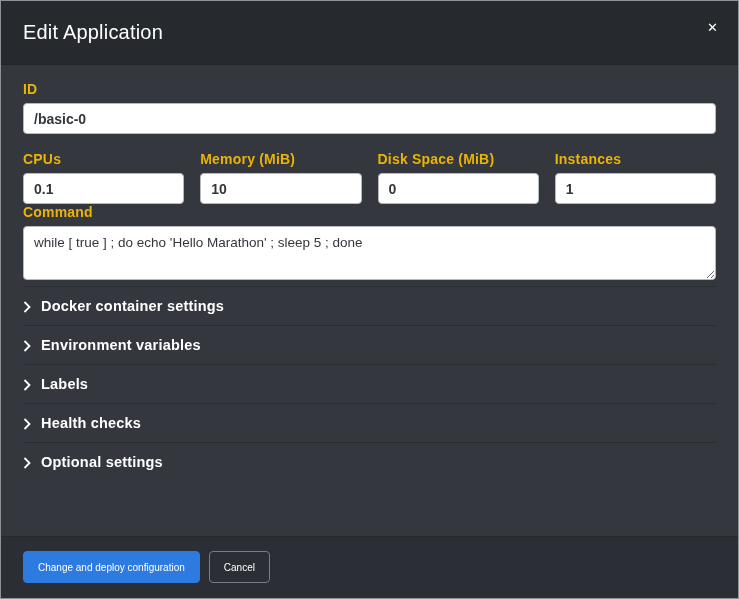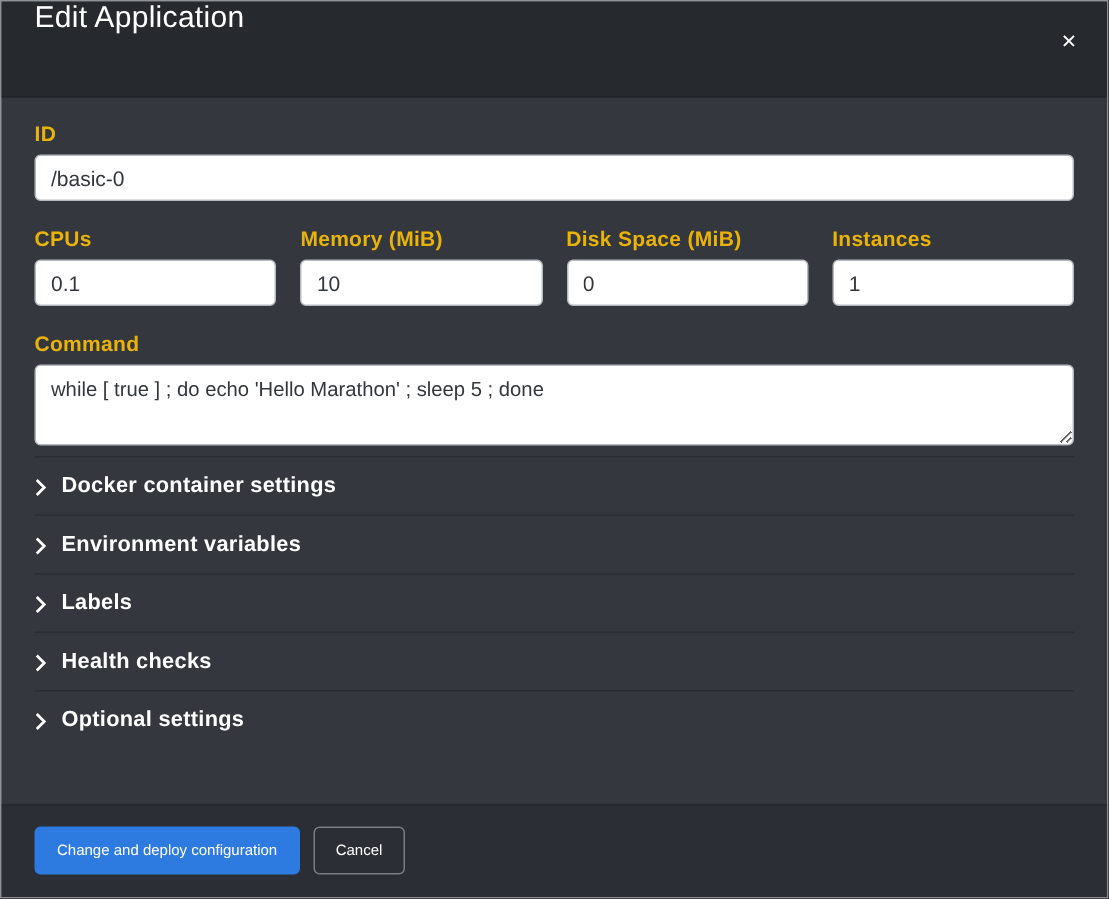--- a/index.html
+++ b/index.html
@@ -17,21 +17,21 @@
     flex-direction: column;
     color: #ffffff;
     overflow: hidden;
   }
   
   .modal-header {
     background: #26292e;
     height: 64px;
     flex: 0 0 auto;
     display: flex;
-    align-items: flex-start;
+    align-items: center;
     padding: 0 22px;
     position: relative;
     border-bottom: 1px solid #212429;
   }
   .modal-title {
     font-size: 20px;
     font-weight: 500;
     letter-spacing: 0.2px;
     color: #ffffff;
   }
@@ -66,27 +66,27 @@
   .text-input {
     width: 100%;
     height: 31px;
     background: #ffffff;
     border: 1px solid #b6bac0;
     border-radius: 4px;
     padding: 0 10px;
     font-size: 14px;
     color: #33373c;
     font-family: "Liberation Sans", sans-serif;
+    font-weight: bold;
   }
   .form-group { margin-bottom: 17px; }
   .field-row {
     display: grid;
     grid-template-columns: repeat(4, 1fr);
     gap: 16px;
-    margin-bottom: 17px;
   }
   .command-textarea {
     width: 100%;
     height: 54px;
     background: #ffffff;
     border: 1px solid #b6bac0;
     border-radius: 4px;
     padding: 7px 10px;
     font-size: 13.5px;
     color: #33373c;

